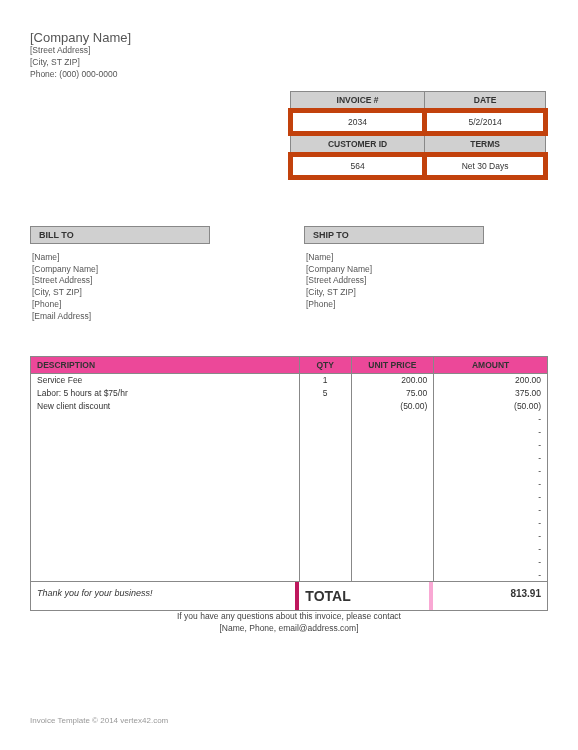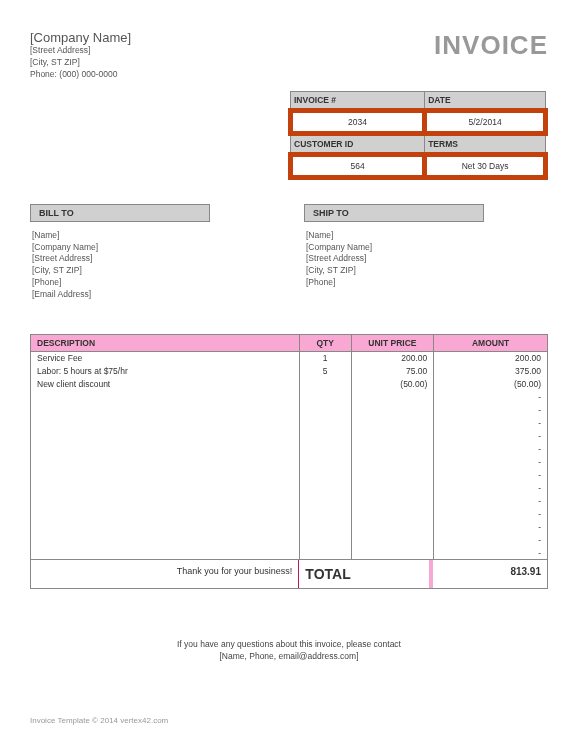--- a/index.html
+++ b/index.html
@@ -3,57 +3,56 @@
 <meta charset="utf-8">
 <style>
 *{box-sizing:border-box;margin:0;padding:0}
 body{width:578px;height:750px;background:#fff;font-family:Arial,sans-serif;font-size:9px;color:#333;padding:30px;position:relative}
 .header{display:flex;justify-content:space-between;align-items:flex-start;margin-bottom:8px}
 .company{font-size:13px;color:#555}
 .title{font-size:26px;font-weight:bold;color:#999;letter-spacing:1px}
 .addr{font-size:8.5px;color:#555;line-height:1.4}
 .meta-wrap{display:flex;justify-content:flex-end;margin-top:10px}
 .meta{border-collapse:collapse;width:260px}
-.meta th{background:#d0d0d0;border:1px solid #888;padding:3px;font-size:8.5px;font-weight:bold;text-align:left}
+.meta th{background:#d0d0d0;border:1px solid #888;padding:3px;font-size:8.5px;font-weight:bold;text-align:center}
 .meta td{border:5px solid #c2410c;padding:4px;font-size:8.5px;text-align:center}
-.sections{display:flex;gap:30px;margin-top:24px}
+.sections{display:flex;gap:30px;margin-top:46px}
 .sect{flex:1}
 .sect-h{background:#d0d0d0;border:1px solid #888;padding:3px 8px;font-size:9px;font-weight:bold;width:180px}
 .sect-body{padding:8px 2px;font-size:8.5px;color:#555;line-height:1.4}
 .items{border-collapse:collapse;width:100%;margin-top:25px}
-.items th{background:#f9a8d4;border:1px solid #888;padding:3px 6px;font-size:8.5px;font-weight:bold}
+.items th{background:#ec4899;border:1px solid #888;padding:3px 6px;font-size:8.5px;font-weight:bold}
 .items th.desc{text-align:left;width:52%}
 .items th.qty{width:10%;text-align:center}
 .items th.up{width:16%;text-align:center}
 .items th.amt{width:22%;text-align:center}
 .items td{border-left:1px solid #888;border-right:1px solid #888;padding:1px 6px;font-size:8.5px;height:13px}
 .items td.desc{text-align:left}
 .items td.qty{text-align:center}
 .items td.num{text-align:right}
 .items tr.last td{border-bottom:1px solid #888}
 .total-row{display:flex;border:1px solid #888;border-top:none}
-.thanks{flex:1;padding:6px;text-align:right;font-size:9px;border-right:1px solid #be185d}
+.thanks{flex:1;padding:6px;font-style:italic;text-align:left;font-size:9px;border-right:4px solid #be185d}
 .tot-lbl{width:26%;padding:6px;font-weight:bold;font-size:14px;border-right:4px solid #f9a8d4}
 .tot-val{width:22%;padding:6px;text-align:right;font-weight:bold;font-size:10px}
-.footer{text-align:center;font-size:8.5px;margin-top:50px;color:#444;line-height:1.4}
+.footer{text-align:center;font-size:8.5px;color:#444;line-height:1.4}
 .copy{position:absolute;bottom:25px;left:30px;font-size:8px;color:#999}
 </style>
 </head>
 <body>
 
 <div class="header">
   <div>
     <div class="company">[Company Name]</div>
     <div class="addr">
       <div>[Street Address]</div>
       <div>[City, ST  ZIP]</div>
       <div>Phone: (000) 000-0000</div>
     </div>
   </div>
-  <div class="title">INVOICE</div>
 </div>
 
 <div class="meta-wrap">
   <table class="meta">
     <tbody>
         <tr>
       <th>INVOICE #</th>
       <th>DATE</th>
     </tr>
     <tr>

